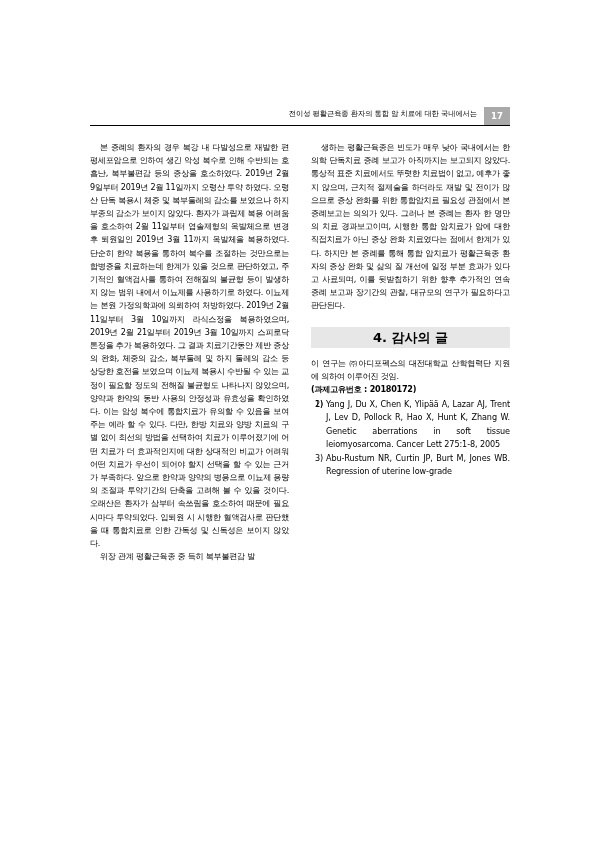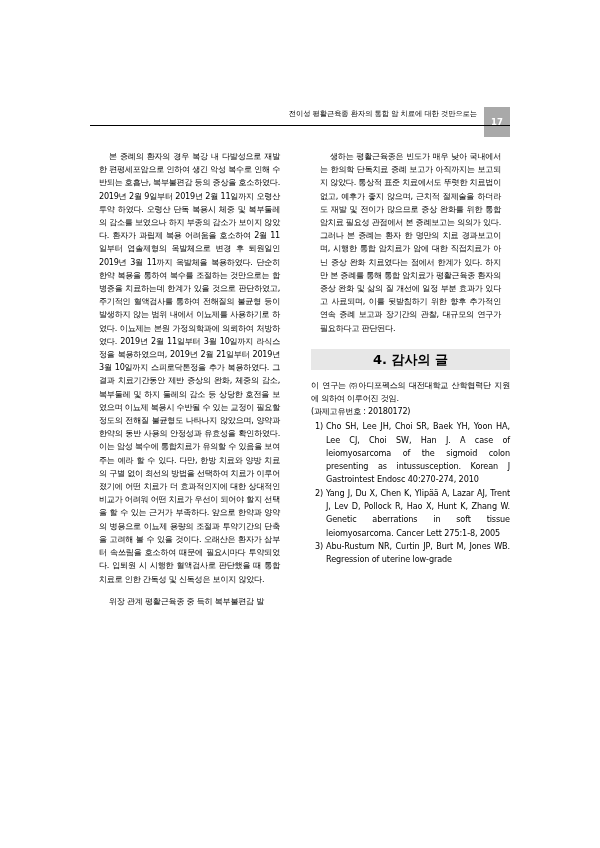--- a/index.html
+++ b/index.html
@@ -48,21 +48,21 @@
     letter-spacing: -0.1px;
     color: #000;
     white-space: nowrap;
     font-family: "DejaVu Sans", sans-serif;
   }
   .header-pagebox {
     position: absolute;
     right: 0;
     top: -1px;
     width: 26px;
-    height: 30px;
+    height: 18px;
     background: #a9a9a9;
     color: #ffffff;
     font-size: 8.5px;
     font-family: "DejaVu Sans", sans-serif;
     display: flex;
     align-items: center;
     justify-content: center;
     font-weight: bold;
   }
   
@@ -74,21 +74,21 @@
     line-height: 13.2px;
     color: #000;
     text-align: justify;
     text-justify: inter-character;
     font-family: "DejaVu Sans", sans-serif;
     letter-spacing: -0.25px;
   }
   .col-left { left: 90px; }
   .col-right { left: 311px; }
   .col p {
-    margin: 9px;
+    margin: 0;
     text-indent: 10px;
   }
 
   
   .sec-head {
     margin: 14px 0 9px 0;
     background: #e7e7e7;
     height: 21px;
     display: flex;
     align-items: center;
@@ -97,21 +97,21 @@
     font-weight: bold;
     font-family: "DejaVu Sans", sans-serif;
     letter-spacing: 0px;
   }
   .ack-body {
     margin-top: 8px;
     font-size: 8.1px;
     line-height: 13.2px;
   }
   .ack-body p { margin: 0; text-indent: 0; }
-  .ack-body p.sub { text-indent: 0; }
+  .ack-body p.sub { text-indent: 0; font-weight: bold; }
 
   
   ol.refs {
     margin: 2px 0 0 0;
     padding: 0;
     list-style: none;
     font-size: 8.1px;
     line-height: 13.2px;
   }
   ol.refs li {
@@ -130,21 +130,21 @@
     text-align: right;
   }
 </style>
 </head>
 <body>
 
 <div class="page">
   <div class="sheet">
 
     <div class="header">
-      <div class="header-title">전이성 평활근육종 환자의 통합 암 치료에 대한 것만으로는</div>
+      <div class="header-title">전이성 평활근육종 환자의 통합 암 치료에 대한 국내에서는</div>
       <div class="header-pagebox">17</div>
       <div class="header-rule"></div>
     </div>
 
     <div class="col col-left">
       <p>본 증례의 환자의 경우 복강 내 다발성으로 재발한 편평세포암으로 인하여 생긴 악성 복수로 인해 수반되는 호흡난, 복부불편감 등의 증상을 호소하였다. 2019년 2월 9일부터 2019년 2월 11일까지 오령산 투약 하였다. 오령산 단독 복용시 체중 및 복부둘레의 감소를 보였으나 하지 부종의 감소가 보이지 않았다. 환자가 과립제 복용 어려움을 호소하여 2월 11일부터 엽솔제형의 옥발체으로 변경 후 퇴원일인 2019년 3월 11까지 옥발체을 복용하였다. 단순히 한약 복용을 통하여 복수를 조절하는 것만으로는 합병증을 치료하는데 한계가 있을 것으로 판단하였고, 주기적인 혈액검사를 통하여 전해질의 불균형 등이 발생하지 않는 범위 내에서 이뇨제를 사용하기로 하였다. 이뇨제는 본원 가정의학과에 의뢰하여 처방하였다. 2019년 2월 11일부터 3월 10일까지 라식스정을 복용하였으며, 2019년 2월 21일부터 2019년 3월 10일까지 스피로닥톤정을 추가 복용하였다. 그 결과 치료기간동안 제반 증상의 완화, 체중의 감소, 복부둘레 및 하지 둘레의 감소 등 상당한 호전을 보였으며 이뇨제 복용시 수반될 수 있는 교정이 필요할 정도의 전해질 불균형도 나타나지 않았으며, 양약과 한약의 동반 사용의 안정성과 유효성을 확인하였다. 이는 암성 복수에 통합치료가 유의할 수 있음을 보여주는 예라 할 수 있다. 다만, 한방 치료와 양방 치료의 구별 없이 최선의 방법을 선택하여 치료가 이루어졌기에 어떤 치료가 더 효과적인지에 대한 상대적인 비교가 어려워 어떤 치료가 우선이 되어야 할지 선택을 할 수 있는 근거가 부족하다. 앞으로 한약과 양약의 병용으로 이뇨제 용량의 조절과 투약기간의 단축을 고려해 볼 수 있을 것이다. 오래산은 환자가 삼부터 속쓰림을 호소하여 때문에 필요시마다 투약되었다. 입퇴원 시 시행한 혈액검사로 판단했을 때 통합치료로 인한 간독성 및 신독성은 보이지 않았다.</p>
       <p>위장 관계 평활근육종 중 득히 복부불편감 발</p>
     </div>
 
     <div class="col col-right">
@@ -152,21 +152,20 @@
 
       <div class="sec-head">4. 감사의 글</div>
       <div class="ack-body">
         <p>이 연구는 ㈜아디포펙스의 대전대학교 산학협력단 지원에 의하여 이루어진 것임.</p>
         <p class="sub">(과제고유번호 : 20180172)</p>
       </div>
 
       <ol class="refs">
         <li>
           <span class="num">1)</span>
-          <span>Cho SH, Lee JH, Choi SR, Baek YH, Yoon HA, Lee CJ, Choi SW, Han J. A case of leiomyosarcoma of the sigmoid colon presenting as intussusception. Korean J Gastrointest Endosc 40:270-274, 2010</span>
         </li>
         <li>
           <span class="num">2)</span>
           <span>Yang J, Du X, Chen K, Ylipää A, Lazar AJ, Trent J, Lev D, Pollock R, Hao X, Hunt K, Zhang W. Genetic aberrations in soft tissue leiomyosarcoma. Cancer Lett 275:1-8, 2005</span>
         </li>
         <li>
           <span class="num">3)</span>
           <span>Abu-Rustum NR, Curtin JP, Burt M, Jones WB. Regression of uterine low-grade</span>
         </li>
       </ol>

